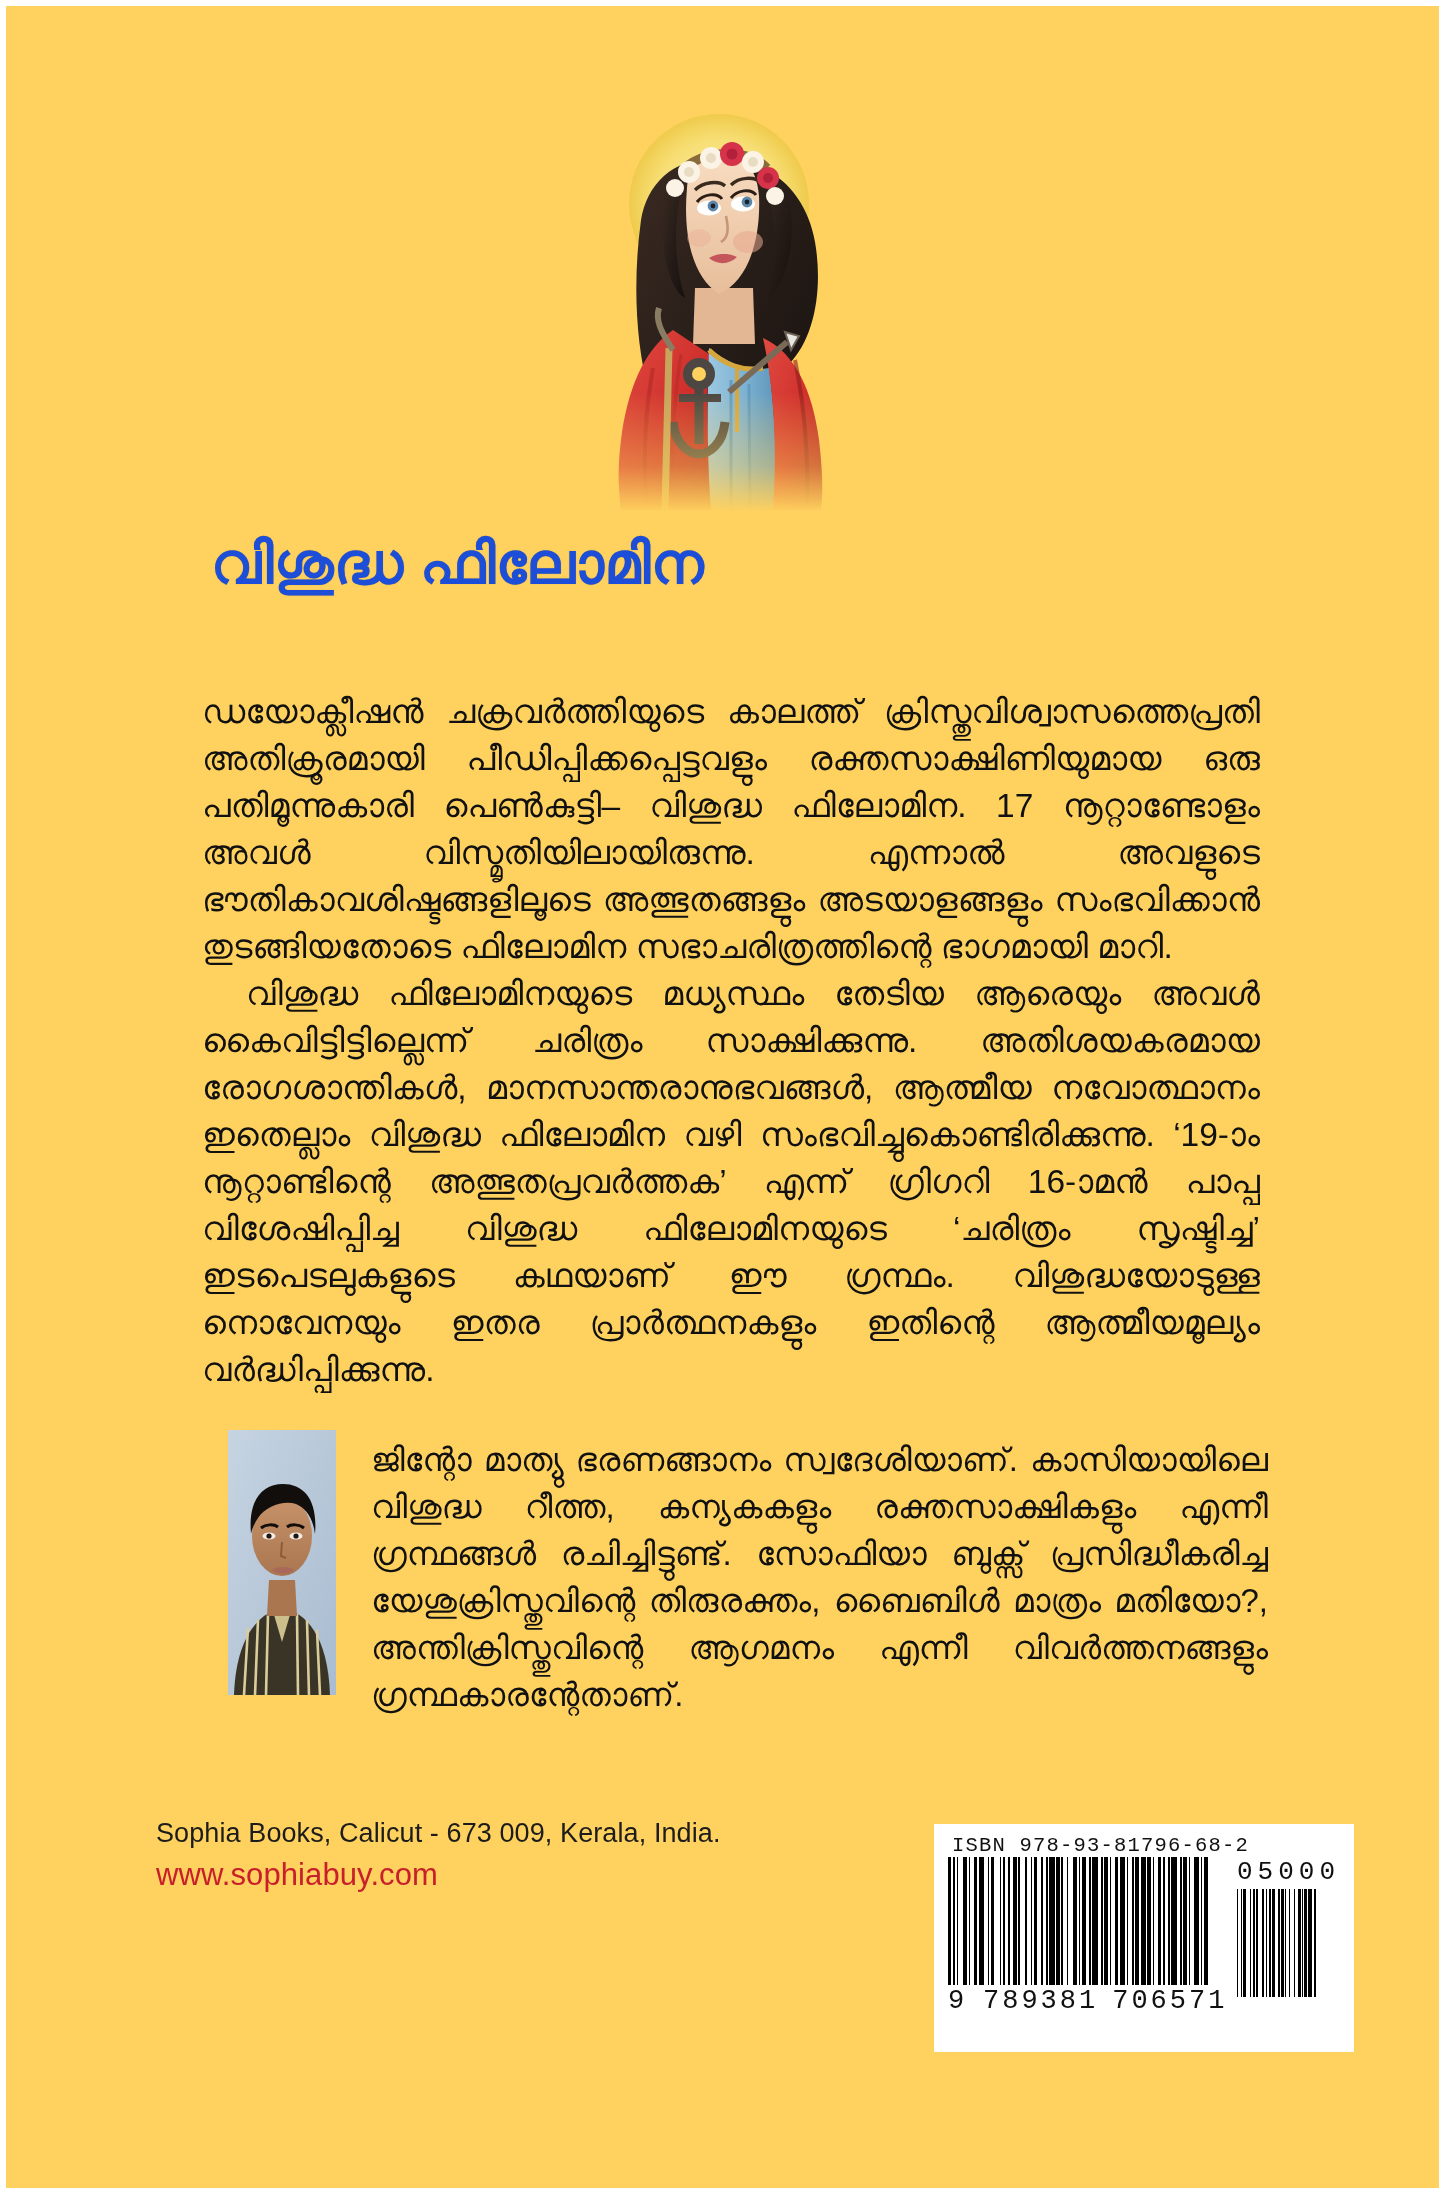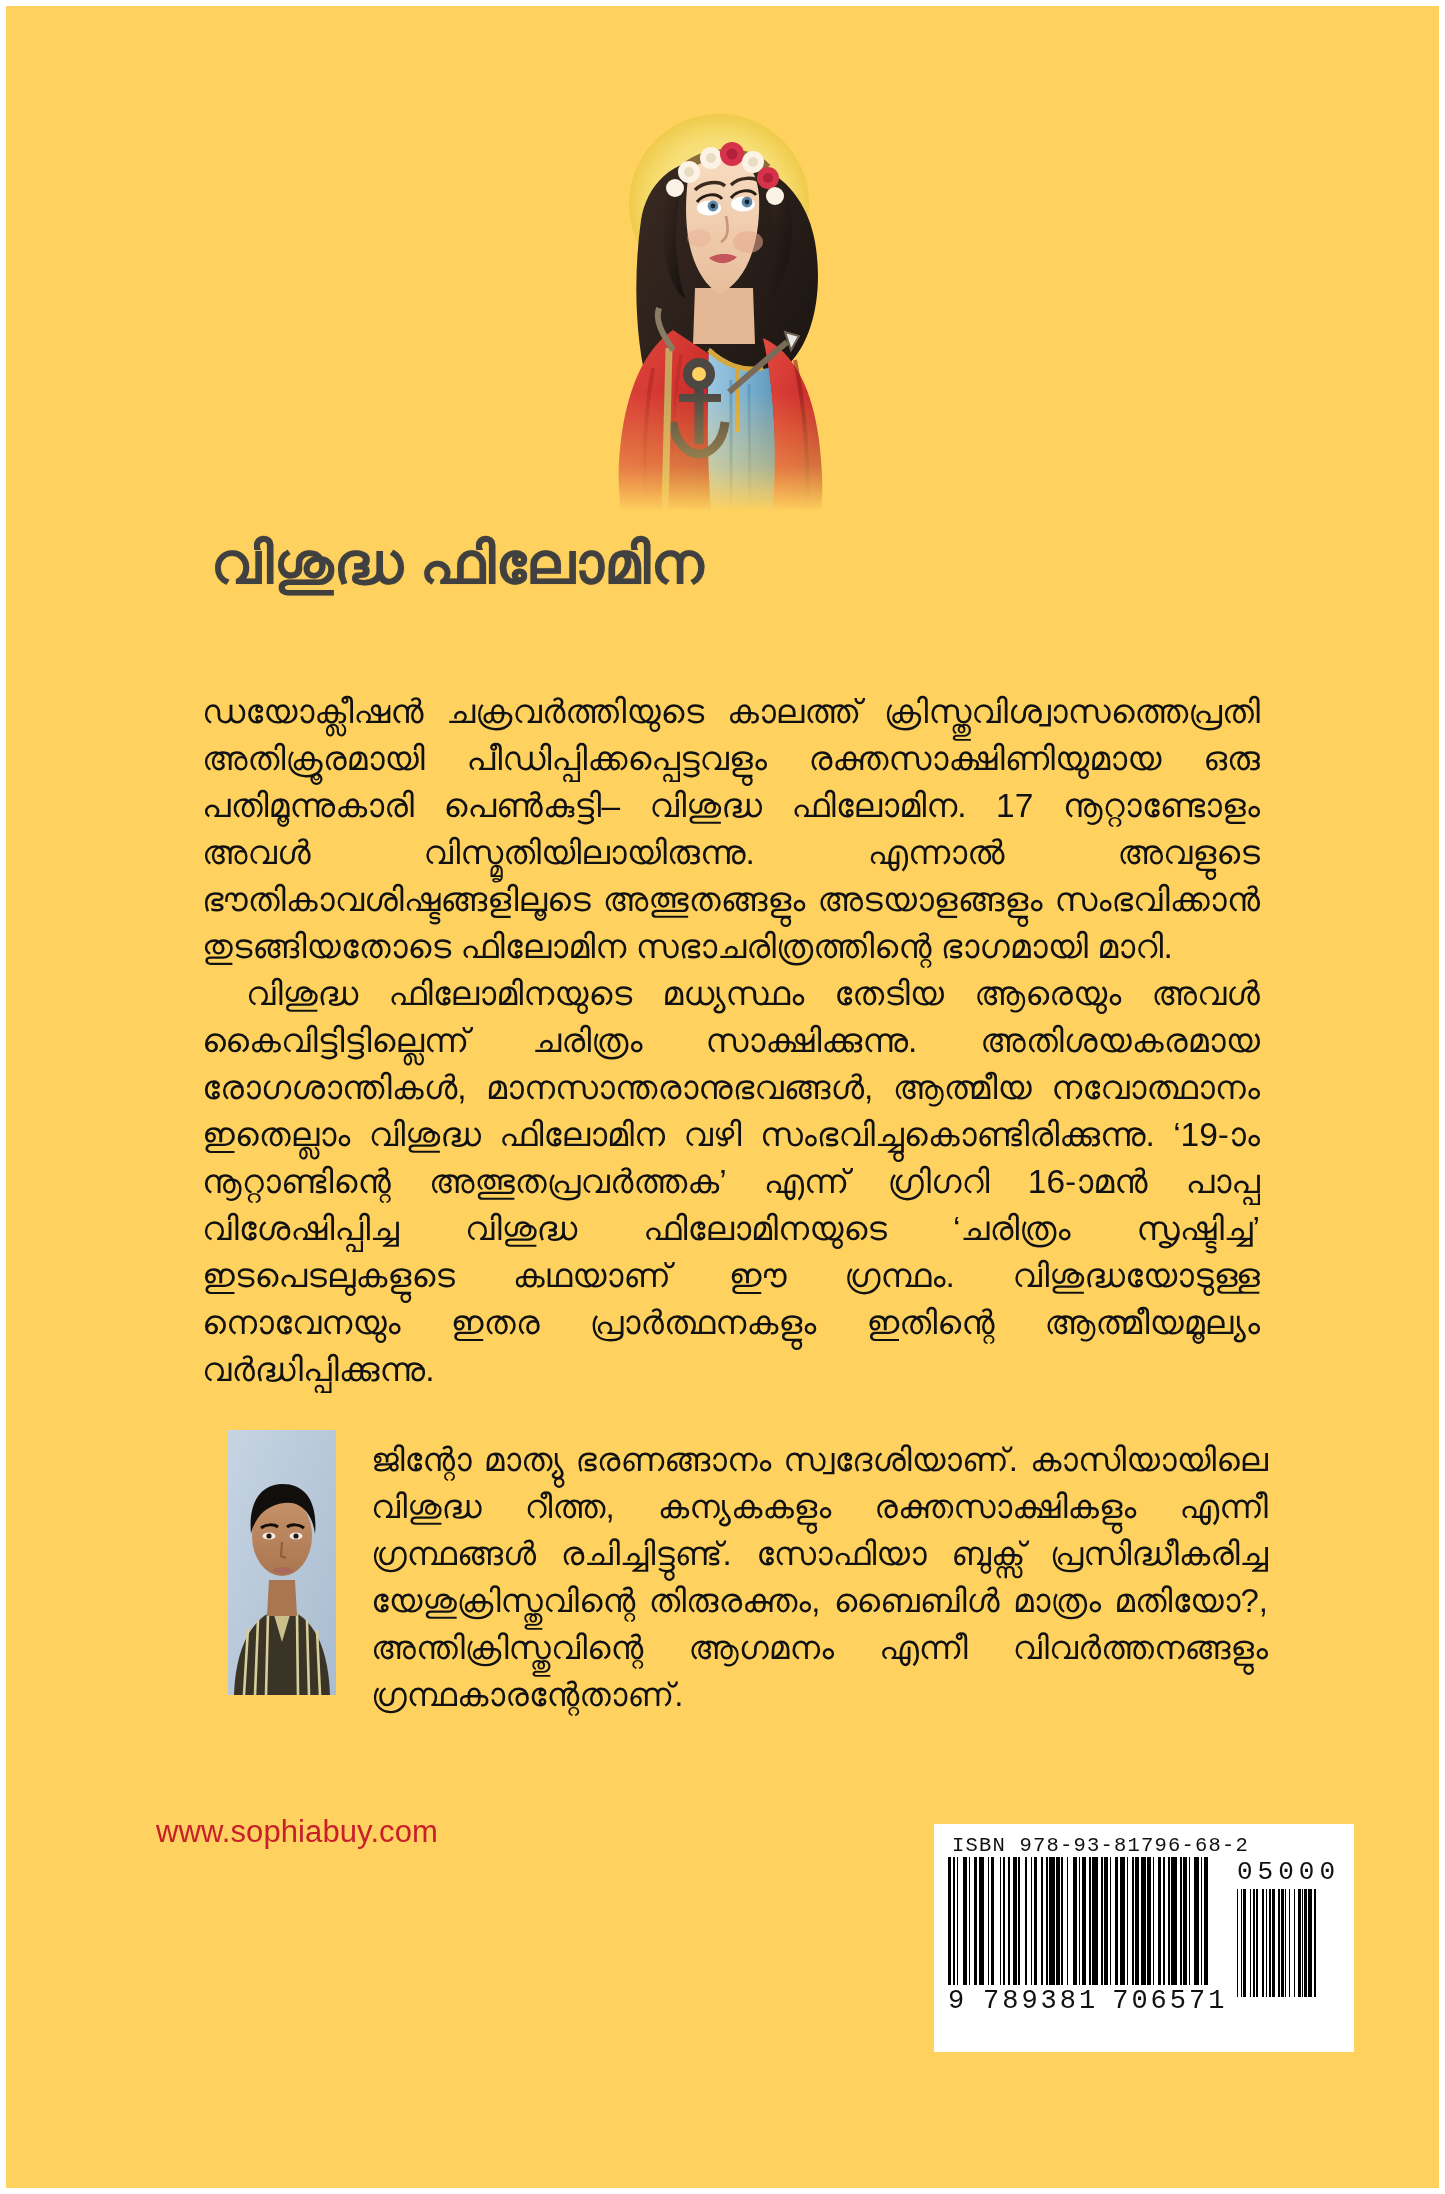--- a/index.html
+++ b/index.html
@@ -34,21 +34,21 @@
   
   .title-wrap {
     position: absolute;
     left: 205px;
     top: 528px;
     width: 1060px;
   }
   #book-title {
     font-size: 57px;
     font-weight: bold;
-    color: #404040;
+    color: #1d4ed8;
     letter-spacing: 0.5px;
     line-height: 1.05;
     margin: 0;
     text-shadow: 0 0 1px rgba(0,0,0,.25);
   }
   #book-author {
     margin: 18px 0 0 8px;
     font-size: 37px;
     color: #1b1b1b;
     font-weight: 500;
@@ -339,20 +339,21 @@
         <circle cx="68" cy="106" r="2.6" fill="#20160F"></circle>
 
         <path d="M54 112 L53 126 L58 128" stroke="#8A5C3C" stroke-width="2" fill="none"></path>
         <path d="M44 140 C50 136 60 136 66 140 C60 145 50 145 44 140 Z" fill="#A9685A"></path>
       </svg>
     </div>
     <div id="bio-text">ജിന്റോ മാത്യു ഭരണങ്ങാനം സ്വദേശിയാണ്. കാസിയായിലെ വിശുദ്ധ റീത്ത, കന്യകകളും രക്തസാക്ഷികളും എന്നീ ഗ്രന്ഥങ്ങൾ രചിച്ചിട്ടുണ്ട്. സോഫിയാ ബുക്സ് പ്രസിദ്ധീകരിച്ച യേശുക്രിസ്തുവിന്റെ തിരുരക്തം, ബൈബിൾ മാത്രം മതിയോ?, അന്തിക്രിസ്തുവിന്റെ ആഗമനം എന്നീ വിവർത്തനങ്ങളും ഗ്രന്ഥകാരന്റേതാണ്.</div>
   </div>
 
   <div id="publisher">
+    <div id="pub-address">Sophia Books, Calicut - 673 009, Kerala, India.</div>
     <div id="pub-website">www.sophiabuy.com</div>
   </div>
 
   <div id="barcode-box">
     <div id="isbn-text">ISBN 978-93-81796-68-2</div>
     <div class="bc-row">
       <div id="ean-main">
         <div class="bars" id="bars-main">
             <div class="bar" style="width: 3.44px; height: 100%; background: rgb(0, 0, 0);"></div>
             <div class="bar" style="width: 1.72px; height: 100%; background: transparent;"></div>

